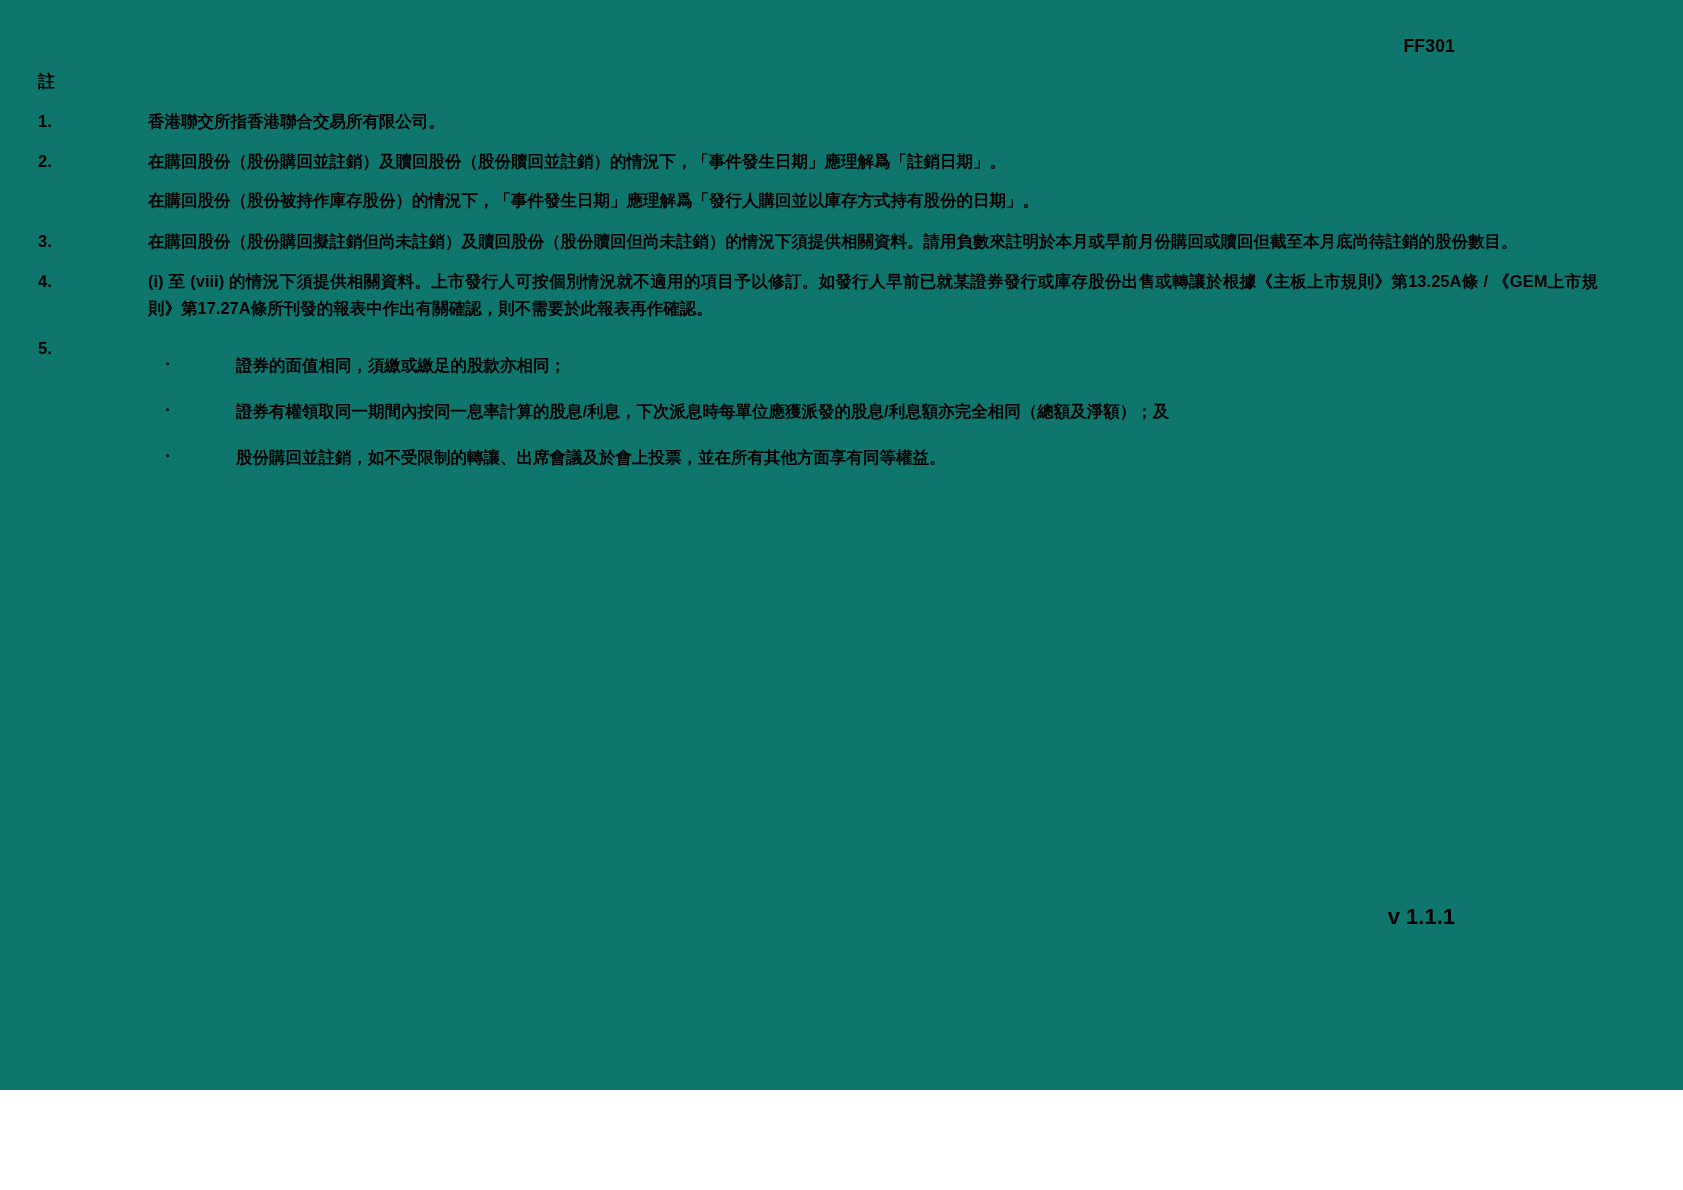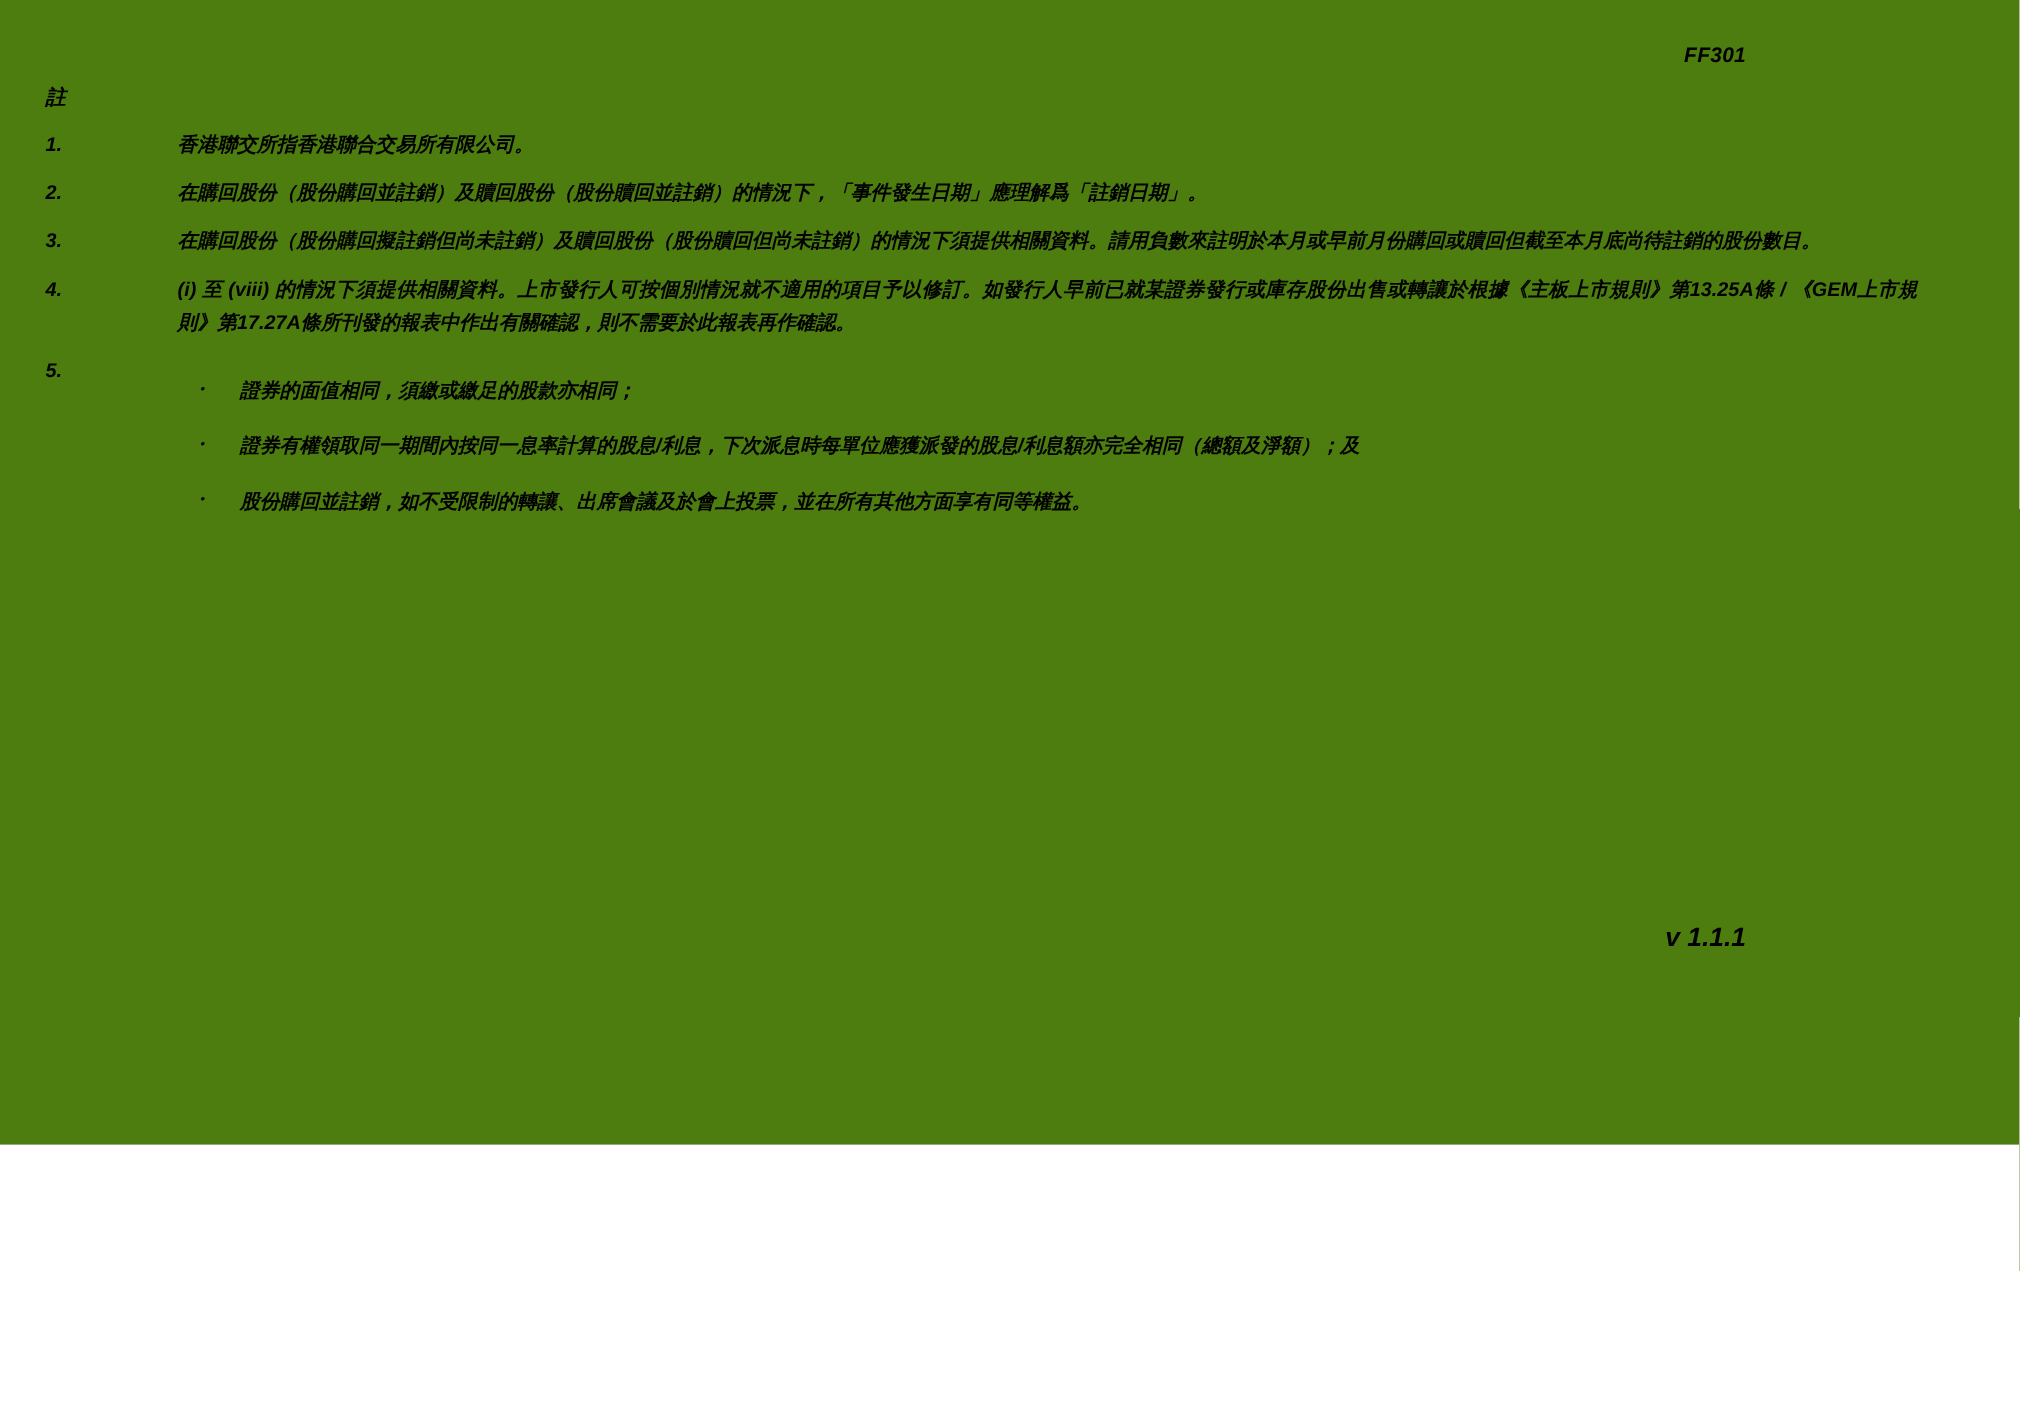--- a/index.html
+++ b/index.html
@@ -7,25 +7,24 @@
     padding: 0;
     background: #ffffff;
   }
   body {
     font-family: "Liberation Sans", "DejaVu Sans", sans-serif;
     color: #000000;
   }
   .page {
     position: relative;
     width: 1683px;
-    height: 954px;
-    background: #4d7c0f;
+    height: 1090px;
+    background: #0f766e;
     box-sizing: border-box;
     overflow: hidden;
-    font-style: italic;
   }
   .form-code {
     position: absolute;
     top: 36px;
     right: 228px;
     font-size: 17.5px;
     font-weight: 700;
     letter-spacing: 0.2px;
   }
   .notes-heading {
@@ -79,20 +78,21 @@
     font-size: 15px;
     line-height: 1.7;
     padding-left: 12px;
     box-sizing: border-box;
   }
   .bullet-text {
     flex: 1 1 auto;
     font-size: 16.5px;
     font-weight: 700;
     line-height: 1.7;
+    margin-left: 36px;
   }
   .footer-center {
     position: absolute;
     bottom: 148px;
     left: 0;
     width: 1683px;
     text-align: center;
     font-size: 16.5px;
     font-weight: 700;
   }
@@ -119,20 +119,21 @@
       <div class="note-num">1.</div>
       <div class="note-body">
         <p>香港聯交所指香港聯合交易所有限公司。</p>
       </div>
     </div>
 
     <div class="note-row">
       <div class="note-num">2.</div>
       <div class="note-body">
         <p>在購回股份（股份購回並註銷）及贖回股份（股份贖回並註銷）的情況下，「事件發生日期」應理解爲「註銷日期」。</p>
+        <p>在購回股份（股份被持作庫存股份）的情況下，「事件發生日期」應理解爲「發行人購回並以庫存方式持有股份的日期」。</p>
       </div>
     </div>
 
     <div class="note-row">
       <div class="note-num">3.</div>
       <div class="note-body">
         <p>在購回股份（股份購回擬註銷但尚未註銷）及贖回股份（股份贖回但尚未註銷）的情況下須提供相關資料。請用負數來註明於本月或早前月份購回或贖回但截至本月底尚待註銷的股份數目。</p>
       </div>
     </div>
 

